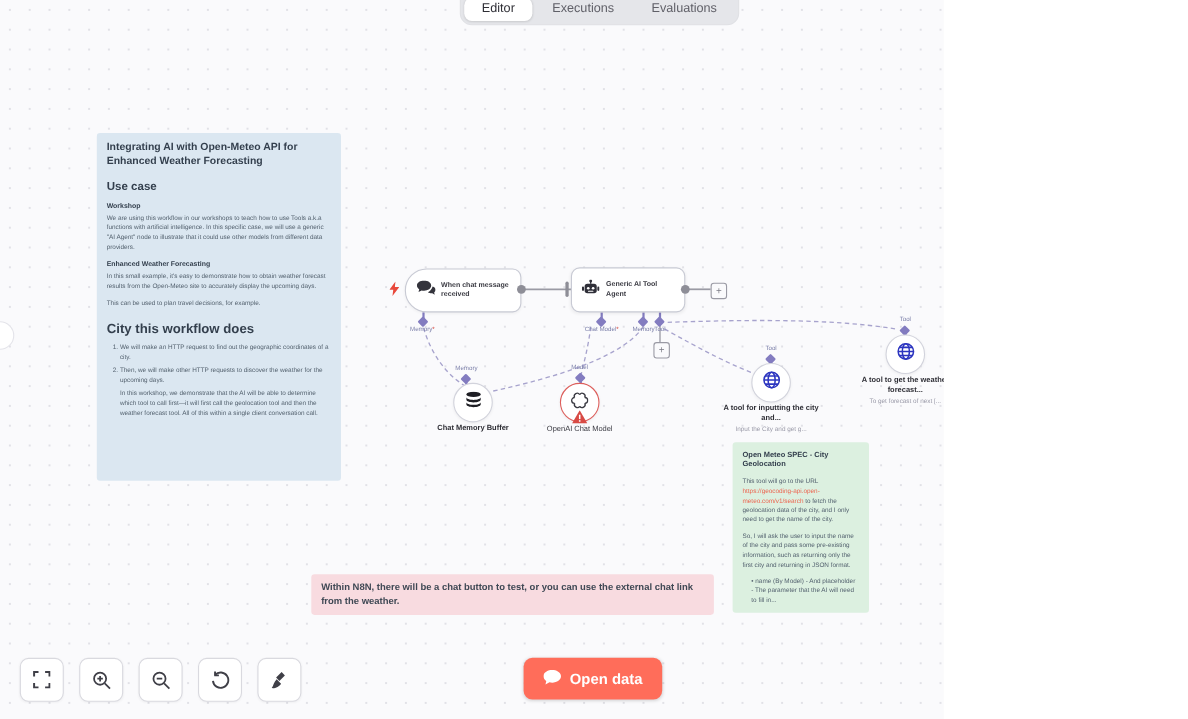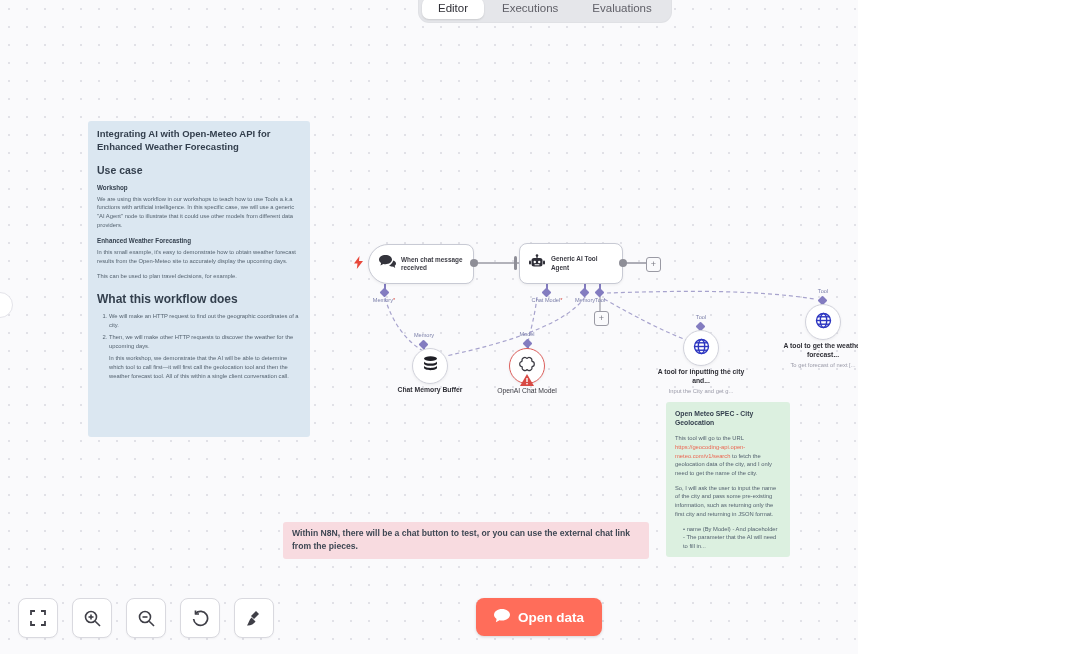--- a/index.html
+++ b/index.html
@@ -94,21 +94,21 @@
   <div class="edge-pill"></div>
 
   <div class="sticky s-blue" style="left:88px;top:93px;width:222px;height:316px;">
     <h1 style="font-size:9.5px;">Integrating AI with Open-Meteo API for Enhanced Weather Forecasting</h1>
     <h2>Use case</h2>
     <h3>Workshop</h3>
     <p>We are using this workflow in our workshops to teach how to use Tools a.k.a functions with artificial intelligence. In this specific case, we will use a generic "AI Agent" node to illustrate that it could use other models from different data providers.</p>
     <h3>Enhanced Weather Forecasting</h3>
     <p>In this small example, it's easy to demonstrate how to obtain weather forecast results from the Open-Meteo site to accurately display the upcoming days.</p>
     <p>This can be used to plan travel decisions, for example.</p>
-    <h2 style="font-size:12px;margin-top:12px;">What this workflow does</h2>
+    <h2 style="font-size:12px;margin-top:12px;">City this workflow does</h2>
     <ol>
       <li>We will make an HTTP request to find out the geographic coordinates of a city.</li>
       <li>Then, we will make other HTTP requests to discover the weather for the upcoming days.</li>
     </ol>
     <p style="margin-left:12px;margin-top:4px;">In this workshop, we demonstrate that the AI will be able to determine which tool to call first—it will first call the geolocation tool and then the weather forecast tool. All of this within a single client conversation call.</p>
   </div>
 
 
   <span class="bolt" style="left:354px;top:256px;">
     <svg width="9" height="13" viewBox="0 0 9 13">
@@ -246,21 +246,21 @@
   </div>
 
   <div class="sticky s-green" style="left:666px;top:402px;width:124px;height:155px;">
     <h1 style="font-size:6.8px;margin-bottom:7px;">Open Meteo SPEC - City Geolocation</h1>
     <p><span>This tool will go to the URL </span><span class="link">https://geocoding-api.open-meteo.com/v1/search</span><span> to fetch the geolocation data of the city, and I only need to get the name of the city.</span></p>
     <p>So, I will ask the user to input the name of the city and pass some pre-existing information, such as returning only the first city and returning in JSON format.</p>
     <p style="padding-left:8px;">• <span>name (By Model) - And placeholder - The parameter that the AI will need to fill in...</span></p>
   </div>
 
   <div class="sticky s-pink" style="left:283px;top:522px;width:366px;height:37px;padding:5px 9px;">
-    <div style="font-size:8.6px;font-weight:bold;color:#3f4854;line-height:1.55;">Within N8N, there will be a chat button to test, or you can use the external chat link from the pieces.</div>
+    <div style="font-size:8.6px;font-weight:bold;color:#3f4854;line-height:1.55;">Within N8N, there will be a chat button to test, or you can use the external chat link from the weather.</div>
   </div>
 
   <div class="toolbtn" style="left:18px;top:598px;">
     <svg width="16" height="16" viewBox="0 0 16 16" fill="none" stroke="#3f3f47" stroke-width="1.8">
       <path d="M1 5 V1 H5"></path>
         <path d="M11 1 H15 V5"></path>
         <path d="M15 11 V15 H11"></path>
         <path d="M5 15 H1 V11"></path>
     </svg>
   </div>

